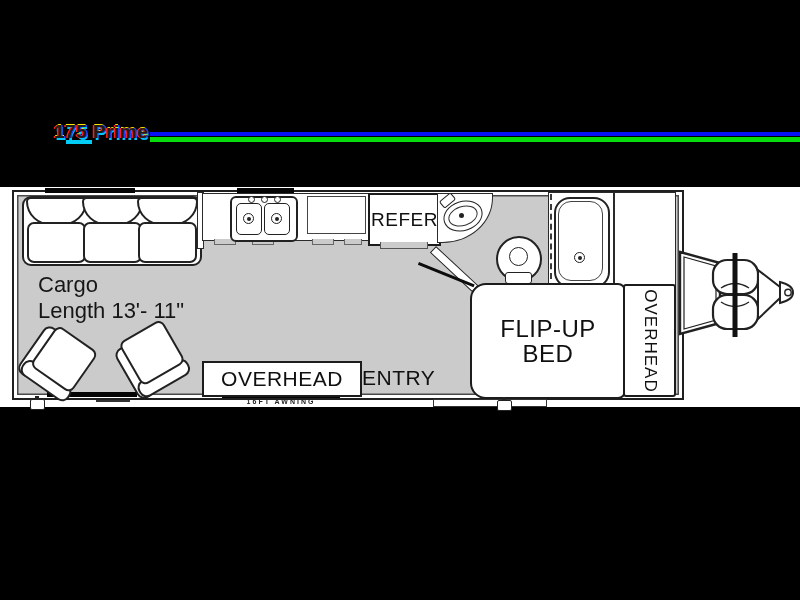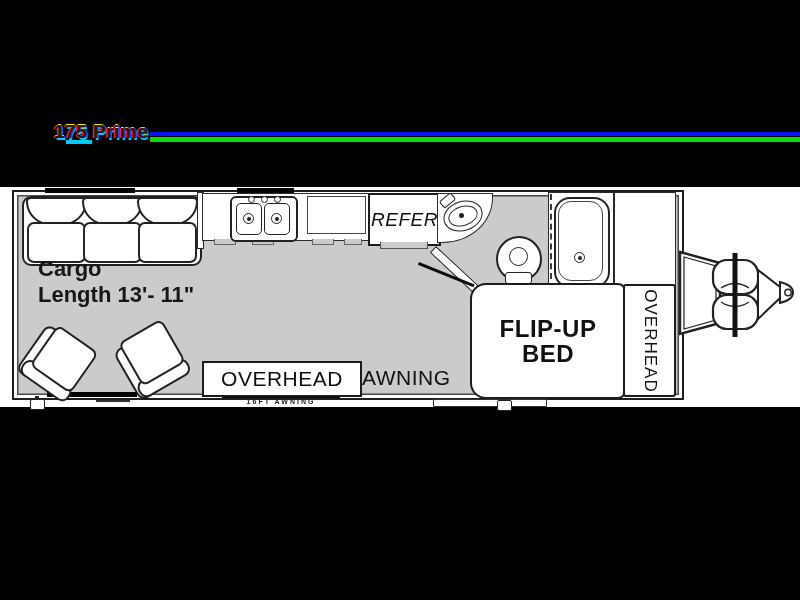--- a/index.html
+++ b/index.html
@@ -40,28 +40,28 @@
   .chair-band-h{position:absolute;left:3px;top:44px;width:53px;height:14px;background:#fff;border:2px solid #222;border-radius:8px;}
   .chair-seat{position:absolute;left:9px;top:0;width:46px;height:46px;background:#fff;border:2px solid #222;border-radius:7px;}
 
   
   .basin{position:absolute;top:5px;width:24px;height:30px;background:#fff;border:1.5px solid #222;border-radius:5px;}
   .drain{position:absolute;width:9px;height:9px;border:1.5px solid #222;border-radius:50%;background:#fff;}
   .drain::after{content:"";position:absolute;left:2.5px;top:2.5px;width:4px;height:4px;border-radius:50%;background:#222;}
   .faucet-dot{position:absolute;top:-2px;width:5px;height:5px;border:1px solid #222;border-radius:50%;background:#fff;}
 
   .label{color:#101010;}
-  .cargo{left:38px;top:256px;font-size:22px;font-weight:bold;color:#161616;line-height:1.18;letter-spacing:0;}
+  .cargo{left:38px;top:272px;font-size:22px;font-weight:normal;color:#161616;line-height:1.18;letter-spacing:0;}
 
   .refer-box{left:368px;top:193px;width:69px;height:49px;background:#fff;border:2px solid #1c1c1c;
-    display:flex;align-items:center;justify-content:center;font-size:19px;letter-spacing:.5px;font-style:italic;}
+    display:flex;align-items:center;justify-content:center;font-size:19px;letter-spacing:.5px;}
 
   .bed{left:470px;top:283px;width:152px;height:112px;background:#fff;border:2px solid #1c1c1c;
     border-radius:16px 8px 8px 16px;display:flex;flex-direction:column;align-items:center;justify-content:center;
-    font-size:24px;line-height:1.05;letter-spacing:.5px;font-weight:bold;}
+    font-size:24px;line-height:1.05;letter-spacing:.5px;}
 
   .ovh-front{left:623px;top:284px;width:49px;height:109px;background:#fff;border:2px solid #1c1c1c;border-radius:3px;}
   .ovh-front span{position:absolute;left:50%;top:50%;transform:translate(-50%,-50%) rotate(90deg);
     white-space:nowrap;font-size:17px;letter-spacing:1px;color:#101010;}
 
   .ovh-rear{left:202px;top:361px;width:156px;height:32px;background:#fff;border:2px solid #1c1c1c;
     display:flex;align-items:center;justify-content:center;font-size:21px;letter-spacing:.5px;}
 
   .entry{left:362px;top:366px;font-size:21px;letter-spacing:.5px;}
 
@@ -157,21 +157,21 @@
 </div>
 
 <div class="abs ovh-front">
   <span>OVERHEAD</span>
 </div>
 
 <div class="abs ovh-rear label">
   <span>OVERHEAD</span>
 </div>
 
-<div class="abs entry label">AWNING</div>
+<div class="abs entry label">ENTRY</div>
 
 <div class="abs cargo">
   <div>Cargo</div>
   <div>Length 13'- 11"</div>
 </div>
 
 <div class="abs chair" style="left:28px;top:331px;transform:rotate(35deg);">
   <div class="chair-band-v"></div>
   <div class="chair-band-h"></div>
   <div class="chair-seat"></div>

